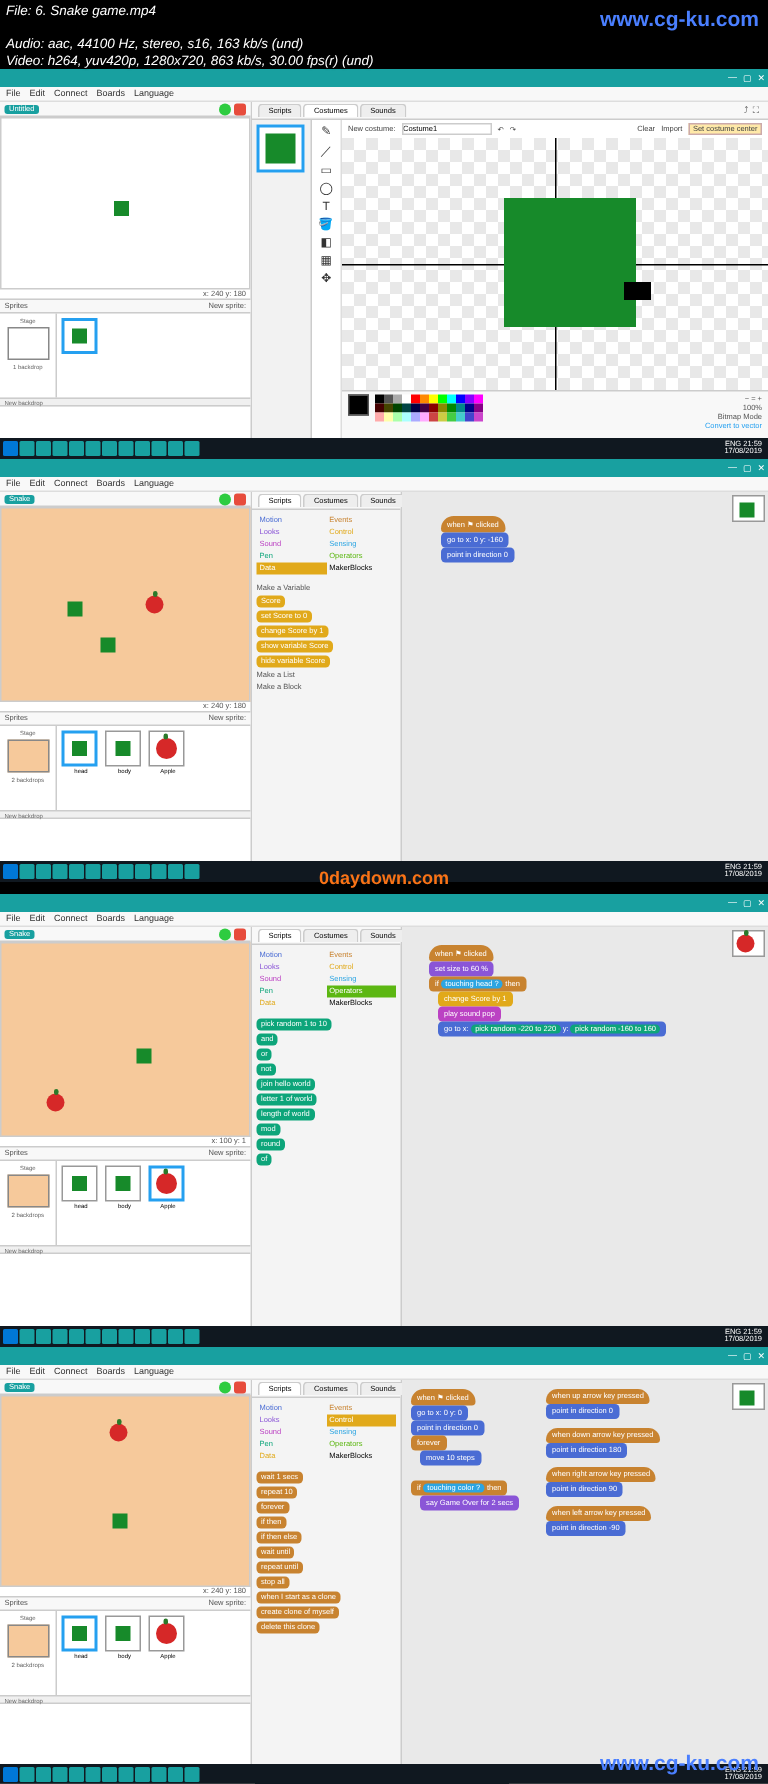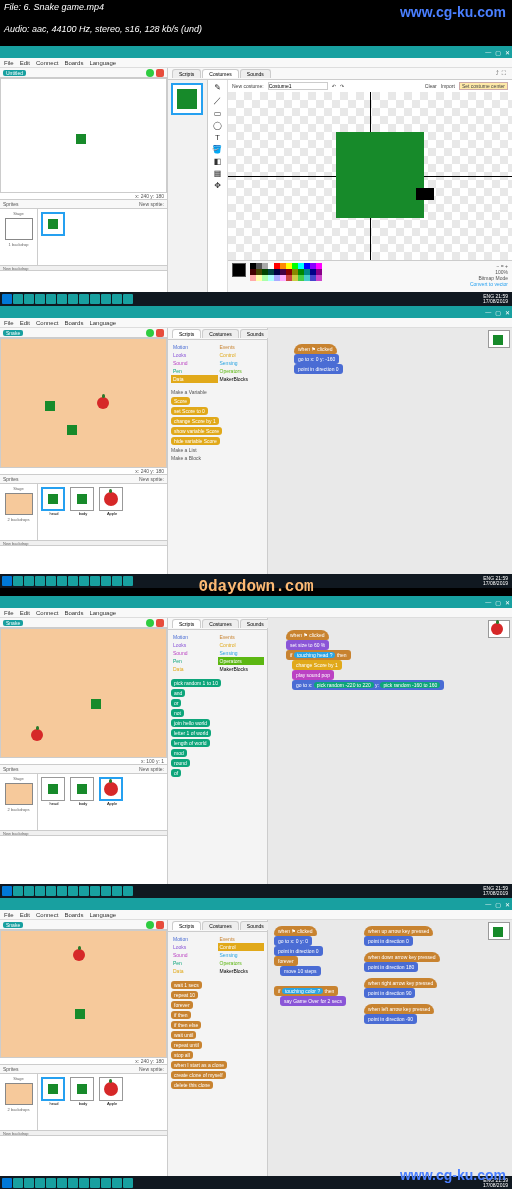--- a/index.html
+++ b/index.html
@@ -1,20 +1,20 @@
 <!DOCTYPE html>
 <html><head>
 <meta charset="utf-8">
 <style>
 * { margin:0; padding:0; box-sizing:border-box; font-family: Arial, sans-serif; }
 body { width:512px; background:#fff; font-size:6px; }
 .overlay-text { position:absolute; color:#fff; font-style:italic; font-size:9px; z-index:100; text-shadow:0 0 2px #000; }
 .watermark-top { position:absolute; right:6px; top:4px; color:#4a7fff; font-size:14px; font-weight:bold; z-index:101; font-style:normal; }
 .watermark-bot { position:absolute; right:6px; bottom:6px; color:#4a7fff; font-size:14px; font-weight:bold; z-index:101; }
-.watermark-mid { position:absolute; left:50%; transform:translateX(-50%); color:#fdba74; font-size:16px; font-weight:bold; z-index:101;font-family:Liberation Mono, monospace; }
+.watermark-mid { position:absolute; left:50%; transform:translateX(-50%); color:#f97316; font-size:12px; font-weight:bold; z-index:101; }
 .container { position:relative; width:512px; height:1189px; background:#000; }
 .panel { position:relative; background:#fff; }
 
 
 .title-bar { height:12px; background:#18a0a0; display:flex; justify-content:flex-end; align-items:center; padding:0 2px; gap:4px; }
 .title-bar span { color:#fff; font-size:6px; }
 .menu-bar { height:10px; background:#f8f8f8; border-bottom:1px solid #ddd; display:flex; gap:6px; padding:1px 4px; align-items:center; font-size:6px; color:#333; }
 .left-col { width:168px; border-right:1px solid #ccc; }
 .stage-head { height:10px; background:#f8f8f8; border-bottom:1px solid #ccc; display:flex; align-items:center; justify-content:space-between; padding:0 3px; }
 .stage-head .name { background:#18a0a0; color:#fff; padding:0 3px; border-radius:2px; font-size:5px; }
@@ -85,21 +85,22 @@
 .apple::after{content:'';position:absolute;top:-3px;left:5px;width:3px;height:4px;background:#2a7a2a;border-radius:2px;}
 .gsq { width:10px; height:10px; background:#178a2a; display:inline-block;}
 .corner-thumb { position:absolute; top:2px; right:2px; width:22px; height:18px; border:1px solid #999;}
 </style>
 </head>
 <body>
 
 <div class="container">
 
   <div class="overlay-text" style="top:2px; left:4px;">File: 6. Snake game.mp4</div>
-  <div class="overlay-text" style="top:24px; left:4px;">Audio: aac, 44100 Hz, stereo, s16, 128 kb/s (und)</div>
+  <div class="overlay-text" style="top:24px; left:4px;">Audio: aac, 44100 Hz, stereo, s16, 163 kb/s (und)</div>
+  <div class="overlay-text" style="top:35px; left:4px;">Video: h264, yuv420p, 1280x720, 863 kb/s, 30.00 fps(r) (und)</div>
   <div class="watermark-top">www.cg-ku.com</div>
   <div class="watermark-bot">www.cg-ku.com</div>
   <div class="watermark-mid" style="top:578px;">0daydown.com</div>
 
   <div class="panel" style="position:absolute; top:46px; left:0; width:512px; height:246px;">
     <div class="title-bar">
       <span>—</span>
       <span>▢</span>
       <span>✕</span>
     </div>

